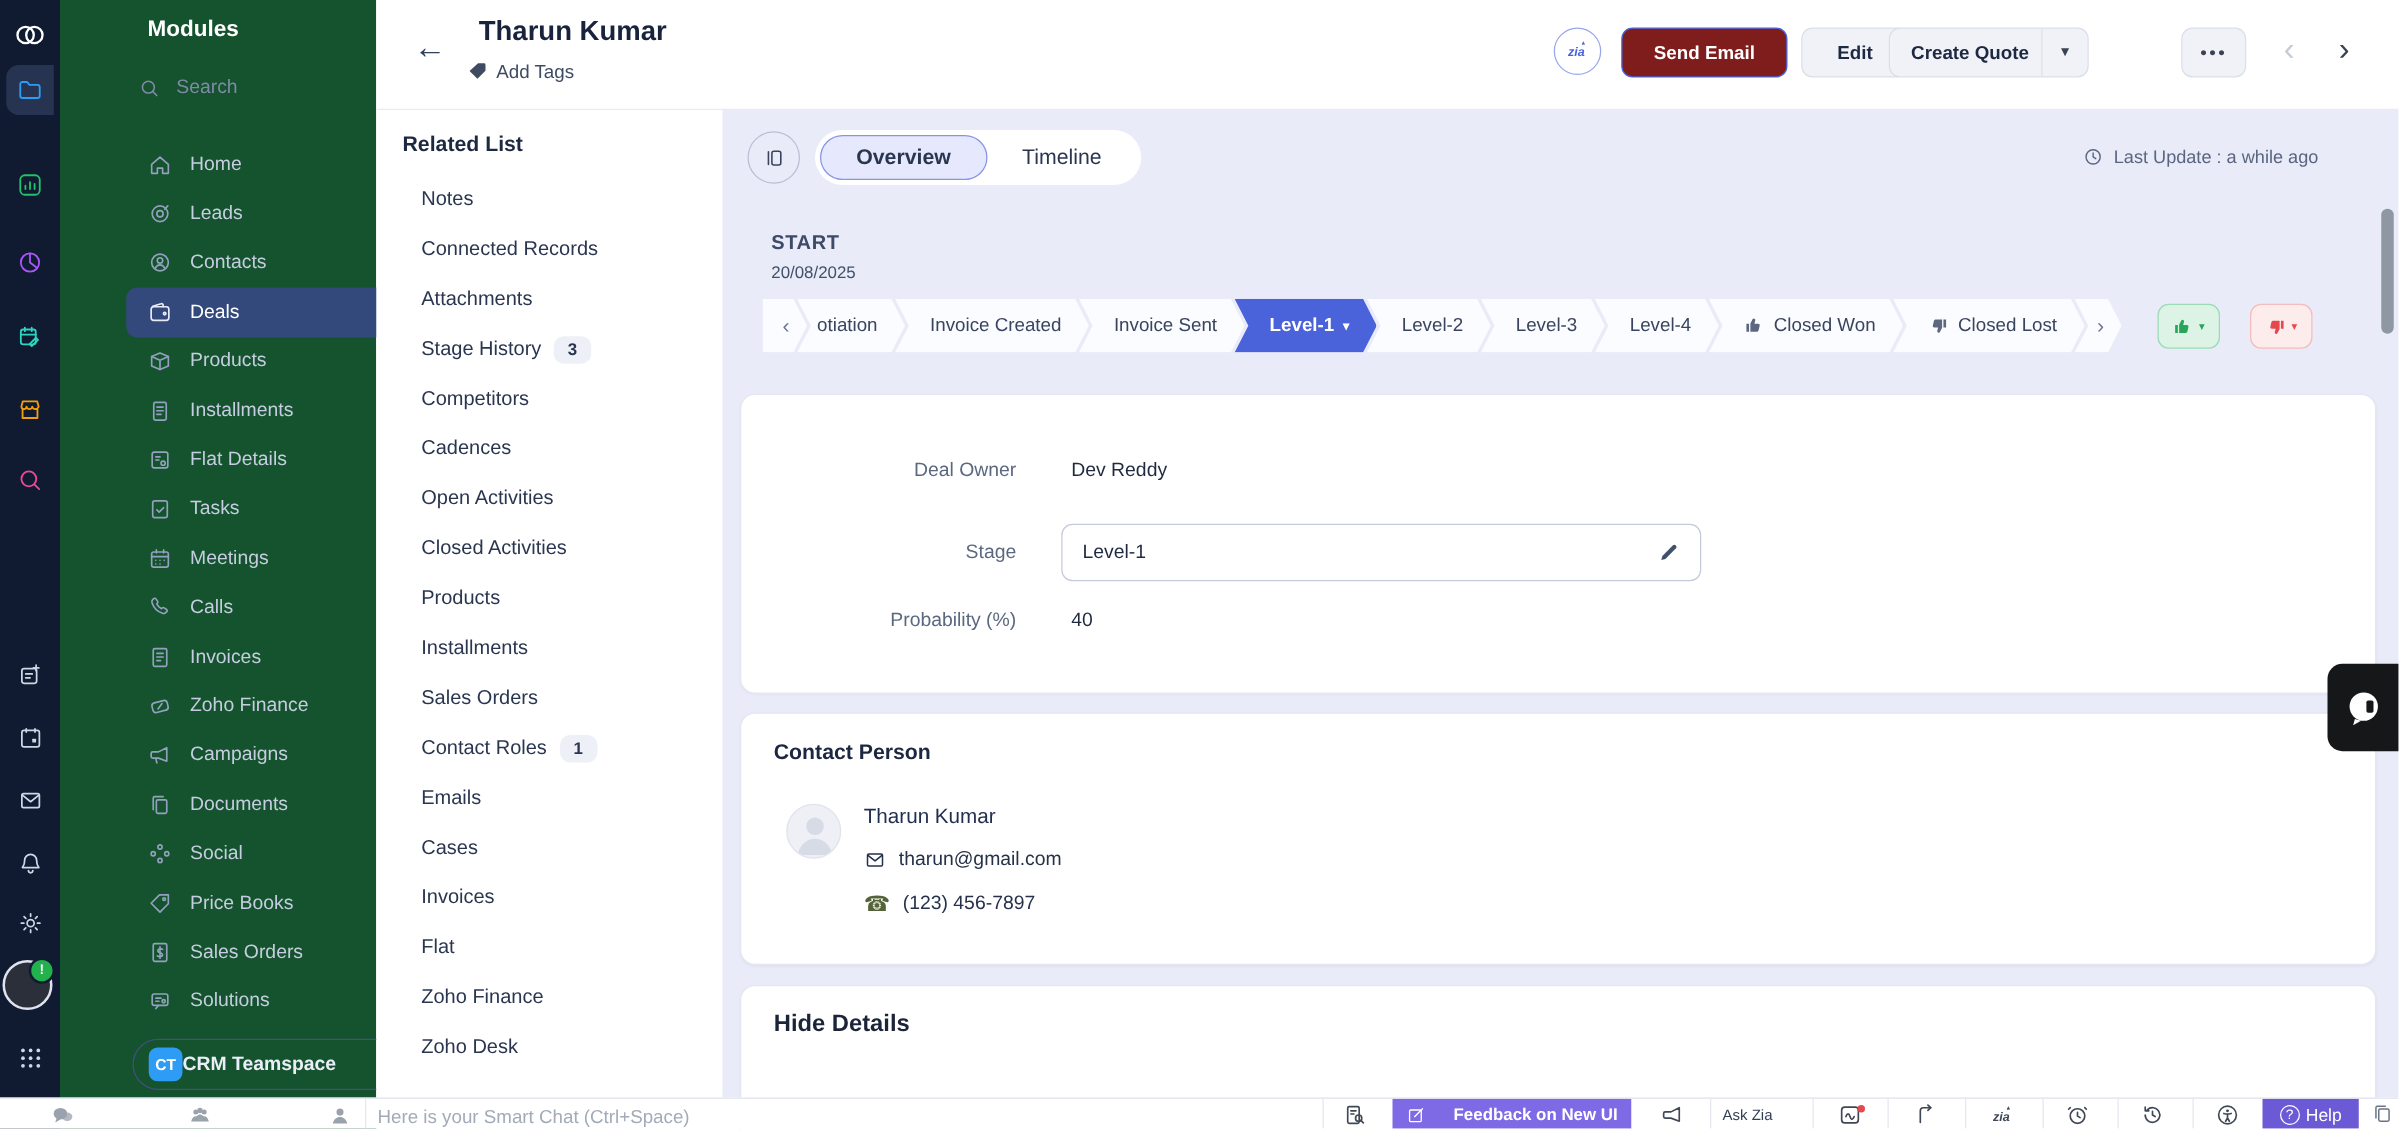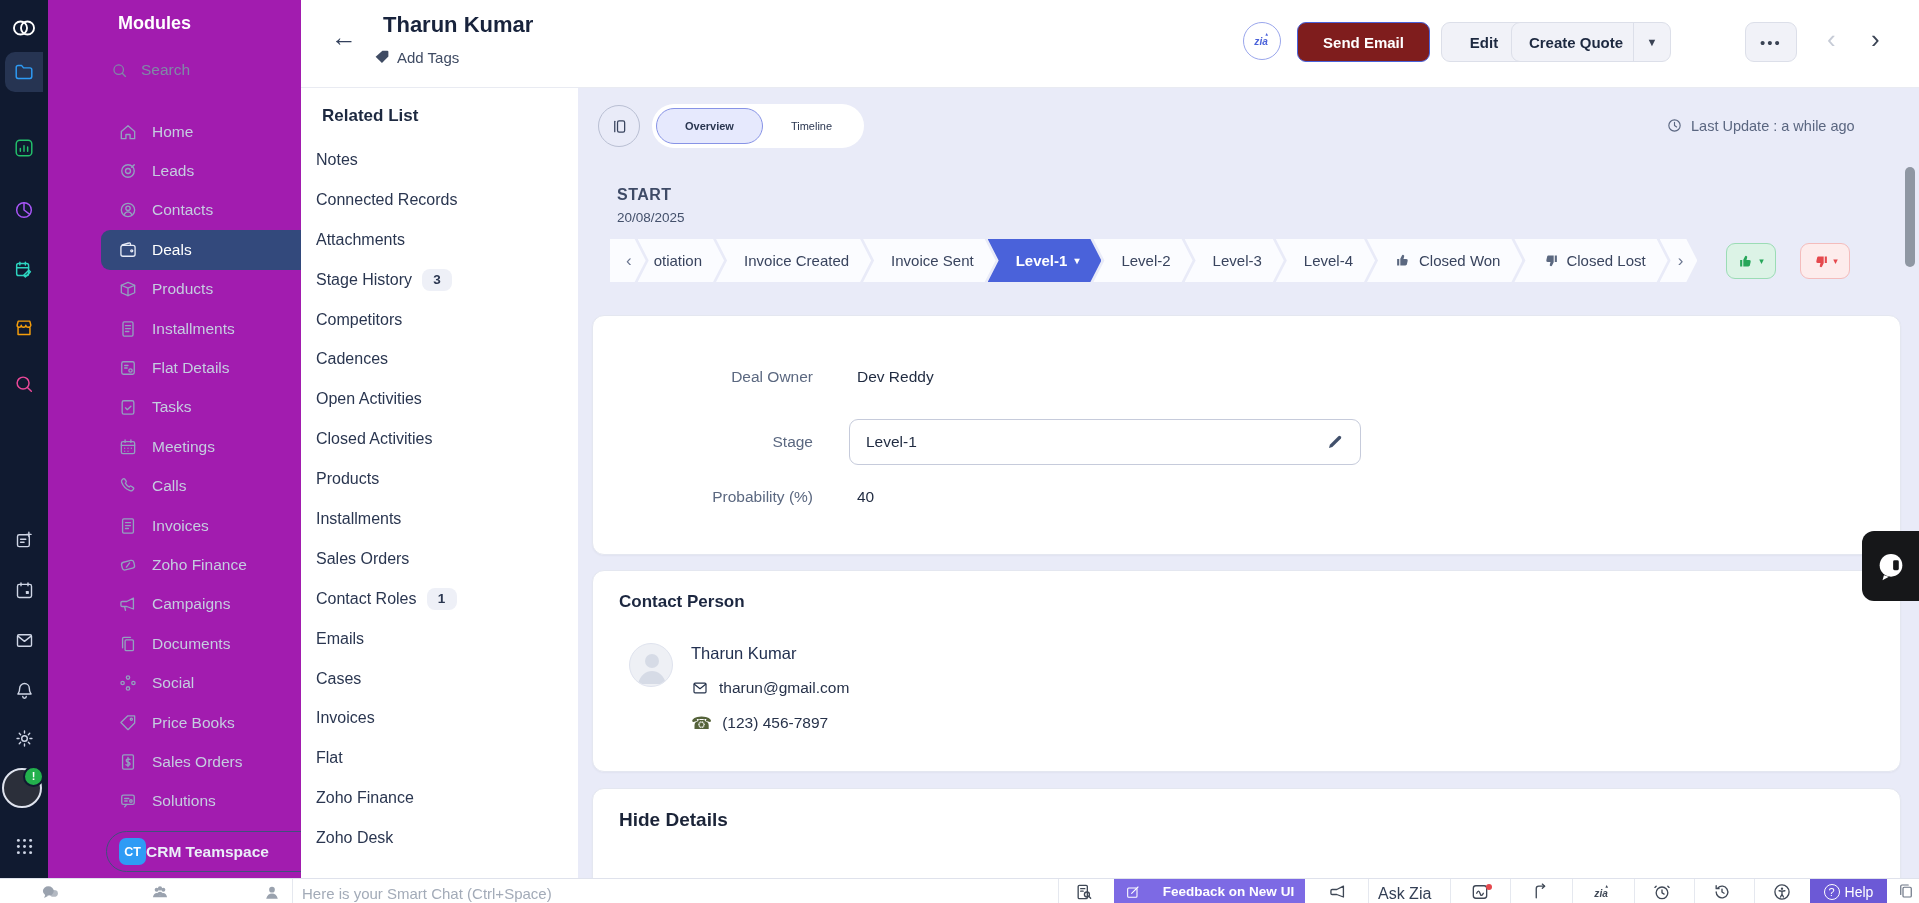--- a/index.html
+++ b/index.html
@@ -7,21 +7,21 @@
        font-family:"Liberation Sans",sans-serif;color:#1d2940;background:#fff;}
   .abs{position:absolute;}
   .ic{width:19px;height:19px;flex:0 0 auto;}
   .ic *{fill:none;stroke:currentColor;stroke-width:1.6;stroke-linecap:round;stroke-linejoin:round;}
   .fic *{stroke:none;fill:currentColor;}
   
   #rail{left:0;top:0;width:48px;height:903px;background:#101a30;}
   .rail-btn{position:absolute;left:0;width:48px;height:40px;display:flex;align-items:center;justify-content:center;color:#cfd6e6;}
   .rail-active-tile{position:absolute;left:5px;top:52px;width:38px;height:40px;background:#263452;border-radius:10px 0 0 10px;}
   
-  #panel{left:48px;top:0;width:253px;height:903px;background:#a21caf;}
+  #panel{left:48px;top:0;width:253px;height:903px;background:#14532d;}
   #panel-title{left:70px;top:13px;font-size:18px;font-weight:bold;color:#fff;}
   #panel-plus{left:258px;top:11px;width:28px;height:28px;color:#fff;font-size:22px;display:flex;align-items:center;justify-content:center;}
   #mod-search{left:62px;top:55px;width:220px;height:30px;display:flex;align-items:center;gap:10px;color:#7f8aa6;}
   #mod-search input{background:transparent;border:0;outline:0;color:#aab3c9;font-size:15.5px;width:150px;font-family:inherit;}
   #mod-search input::placeholder{color:#7f8aa6;}
   #mod-list{left:48px;top:112px;width:253px;display:flex;flex-direction:column;}
   .mod-item{display:flex;align-items:center;gap:14px;height:39.4px;padding:0 10px 0 22px;color:#c5cde0;font-size:15.5px;}
   .mod-item .ic{color:#93a1bf;width:20px;height:20px;}
   .mod-item.active{background:#33497c;border-radius:9px;margin:0 4px 0 5px;padding-left:17px;color:#fff;}
   .mod-item.active .ic{color:#e6ebf7;}
@@ -44,27 +44,27 @@
   #create-quote{left:1210px;width:160px;font-weight:bold;text-align:right;}
   #cq-caret{position:absolute;right:0;top:0;width:36px;height:38px;border-left:1px solid #dcdfe9;display:flex;align-items:center;justify-content:center;color:#3a4354;font-size:11px;}
   #cq-label{padding-right:30px;}
   #more-btn{left:1444px;width:52px;letter-spacing:2px;color:#3a4354;}
   #nav-prev{left:1526px;top:24px;font-size:26px;color:#c6cbd6;}
   #nav-next{left:1570px;top:24px;font-size:26px;color:#3a4354;}
   
   #related{left:301px;top:88px;width:277px;height:790px;background:#fff;}
   #related-title{left:21px;top:18px;font-size:17px;font-weight:bold;color:#1d2940;}
   #related-list{left:0;top:52px;width:277px;display:flex;flex-direction:column;}
-  .rel-item{display:flex;align-items:center;gap:10px;height:39.9px;padding:0 10px 0 15px;font-size:16px;color:#2a3650;}
+  .rel-item{display:flex;align-items:center;gap:10px;height:39.9px;padding:0 10px 0 36px;font-size:16px;color:#2a3650;}
   .rel-count{background:#eef0f7;border-radius:8px;min-width:22px;height:22px;display:flex;align-items:center;justify-content:center;font-size:13.5px;font-weight:bold;color:#2a3650;padding:0 4px;}
   
   #main{left:578px;top:88px;width:1341px;height:790px;background:#e9ebf8;}
   #collapse-btn{left:20px;top:17px;width:42px;height:42px;border:1px solid #b9bfd3;border-radius:50%;display:flex;align-items:center;justify-content:center;color:#39445e;box-sizing:border-box;}
   #tabs{left:74px;top:16px;height:44px;background:#fff;border-radius:22px;display:flex;align-items:center;padding:4px;box-sizing:border-box;}
-  .tab{height:36px;border-radius:18px;display:flex;align-items:center;padding:0 28px;font-size:11px;color:#2a3650;}
+  .tab{height:36px;border-radius:18px;display:flex;align-items:center;padding:0 28px;font-size:17px;color:#2a3650;}
   .tab.active{background:#e6e9fd;border:1.5px solid #8793e6;font-weight:bold;box-sizing:border-box;}
   #last-update{left:1088px;top:29px;display:flex;align-items:center;gap:8px;font-size:14.5px;color:#5a6680;}
   #stage-start-label{left:39px;top:98px;font-size:16px;font-weight:bold;letter-spacing:.5px;color:#3e4a66;}
   #stage-start-date{left:39px;top:122px;font-size:13.5px;color:#43506b;}
   #stage-path{left:32px;top:151px;height:43px;display:flex;align-items:center;}
   .stage{height:43px;display:flex;align-items:center;justify-content:center;gap:7px;background:#fbfcff;color:#39445e;font-size:15px;margin-left:-8px;
          clip-path:polygon(0 0,calc(100% - 11px) 0,100% 50%,calc(100% - 11px) 100%,0 100%,11px 50%);padding:0 22px 0 28px;}
   .stage.first{clip-path:polygon(0 0,calc(100% - 11px) 0,100% 50%,calc(100% - 11px) 100%,0 100%);margin-left:0;padding-left:16px;}
   .stage.active{background:#4a62da;color:#fff;font-weight:bold;}
   .stage .th{width:17px;height:17px;color:#5b6880;}
@@ -94,21 +94,21 @@
   
   #float-chat{left:1862px;top:531px;width:57px;height:70px;background:#161719;border-radius:12px 0 0 12px;display:flex;align-items:center;justify-content:center;}
   
   #bottombar{left:0;top:878px;width:1919px;height:25px;background:#fff;border-top:1px solid #dfe2ec;box-sizing:border-box;overflow:hidden;}
   .bb-icon{position:absolute;top:4px;width:40px;display:flex;flex-direction:column;align-items:center;color:#9aa2ae;}
   .bb-div{position:absolute;top:0;width:1px;height:25px;background:#e5e8ef;}
   #smart-chat{position:absolute;left:302px;top:6px;font-size:15px;color:#a3abb8;}
   .rt-icon{position:absolute;top:3px;width:44px;display:flex;align-items:center;justify-content:center;color:#3f4856;}
   .rt-icon .ic{width:20px;height:20px;}
   #feedback-btn{position:absolute;left:1114px;top:0;width:191px;height:25px;background:#7d6ae4;color:#fff;display:flex;align-items:center;justify-content:center;gap:22px;font-size:13.5px;font-weight:bold;}
-  #ask-zia{position:absolute;left:1378px;top:6px;font-size:16px;color:#333f55;}
+  #ask-zia{position:absolute;left:1378px;top:6px;font-size:12px;color:#333f55;}
   #help-btn{position:absolute;left:1810px;top:0;width:77px;height:25px;background:#6c59d6;color:#fff;display:flex;align-items:center;justify-content:center;gap:5px;font-size:14px;}
   #help-q{width:16px;height:16px;border:1.3px solid #fff;border-radius:50%;font-size:11px;display:flex;align-items:center;justify-content:center;box-sizing:border-box;}
   .red-dot{position:absolute;top:2px;right:10px;width:6px;height:6px;border-radius:50%;background:#e5484d;}
 </style>
 </head>
 <body>
 
 <div id="app">
 
   <div id="rail" class="abs">

